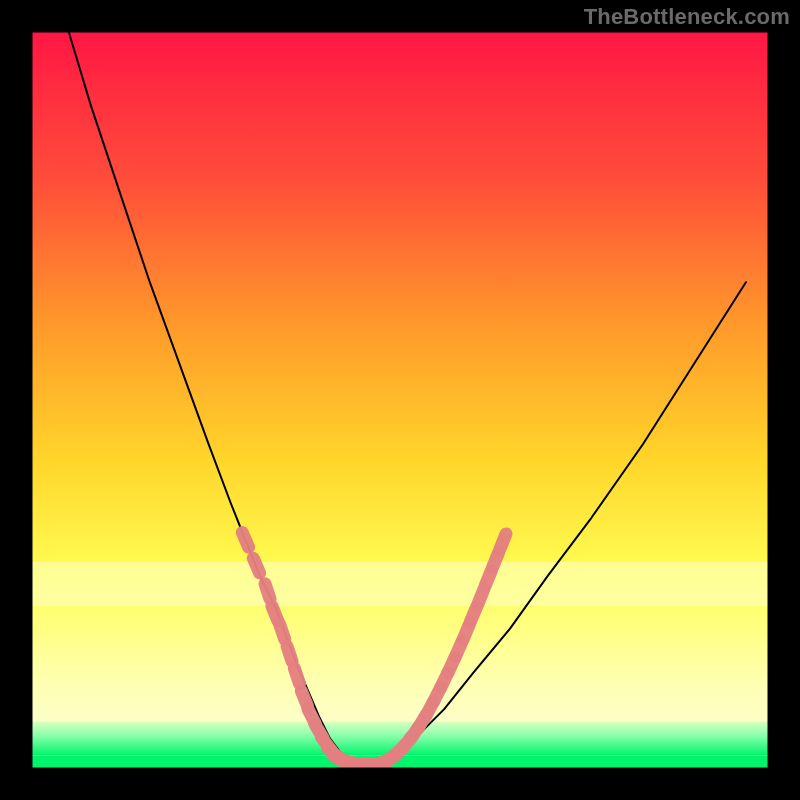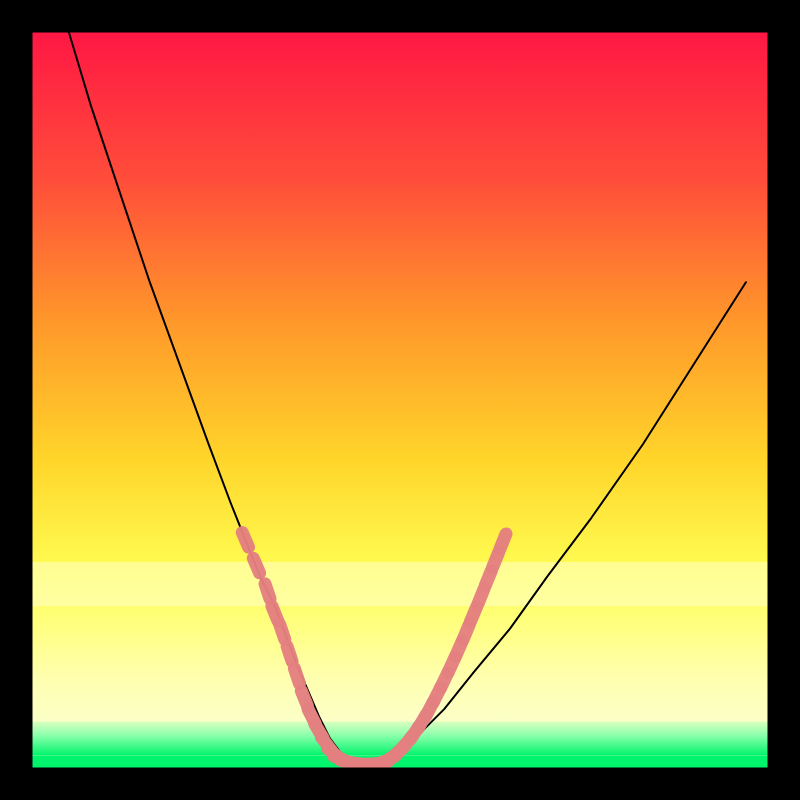--- a/index.html
+++ b/index.html
@@ -32,20 +32,21 @@
   svg {
     position: absolute;
     left: 0;
     top: 0;
   }
 </style>
 </head>
 <body>
 
 <div class="frame">
+  <div class="watermark">TheBottleneck.com</div>
 
   <svg id="plot" width="800" height="800" viewBox="0 0 800 800">
     <defs>
       <linearGradient id="bg-grad" x1="0" y1="0" x2="0" y2="1">
         <stop offset="0%" stop-color="#ff1744"></stop>
         <stop offset="20%" stop-color="#ff4d3a"></stop>
         <stop offset="40%" stop-color="#ff9a2a"></stop>
         <stop offset="58%" stop-color="#ffd52a"></stop>
         <stop offset="74%" stop-color="#ffff55"></stop>
         <stop offset="88%" stop-color="#ffffb0"></stop>

